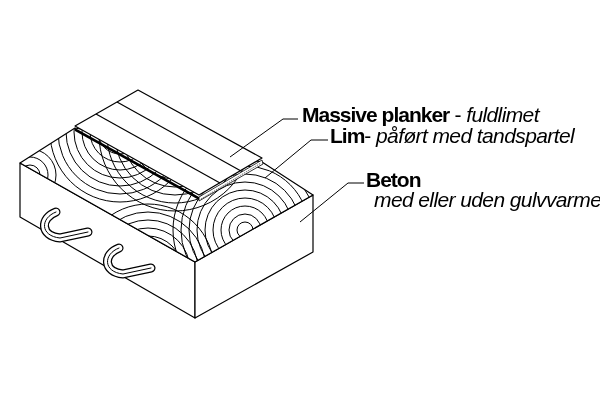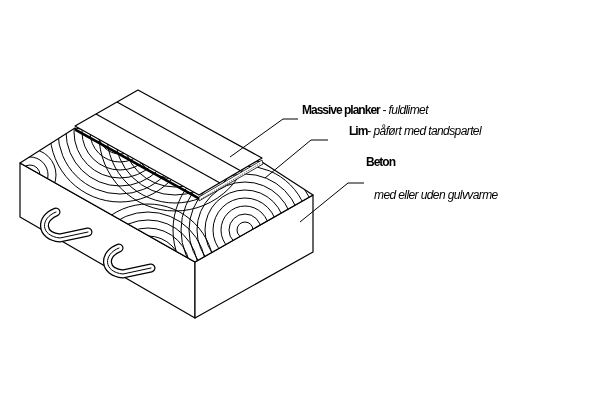--- a/index.html
+++ b/index.html
@@ -1,18 +1,18 @@
 <!DOCTYPE html>
 <html><head>
   <meta charset="utf-8">
   <style>
     html, body { margin: 0; padding: 0; background: #ffffff; }
     body { width: 600px; height: 400px; position: relative; overflow: hidden; font-family: "Liberation Sans", sans-serif; }
     svg { position: absolute; left: 0; top: 0; }
-    .label { position: absolute; white-space: nowrap; color: #000; font-size: 12px; line-height: 1; letter-spacing: -0.6px; }
+    .label { position: absolute; white-space: nowrap; color: #000; font-size: 21px; line-height: 1; letter-spacing: -0.6px; }
     .bold { font-weight: bold; letter-spacing: -1px; }
     .ital { font-style: italic; }
   </style>
 </head>
 <body>
 
 <svg width="600" height="400" viewBox="0 0 600 400">
   <defs>
     <clipPath id="topclip">
       <polygon points="20,163 75,128 262,162 313,195 195,262"></polygon>
@@ -110,22 +110,22 @@
     <polyline points="230,157 283,119 298,119"></polyline>
     <polyline points="265,178 311,140 328,140"></polyline>
     <polyline points="300,222 348,183 364,183"></polyline>
   </g>
 </svg>
 
 <div class="label" style="left:302px; top:104px;">
   <span class="bold">Massive planker</span><span> - </span><span class="ital">fuldlimet</span>
 </div>
 
-<div class="label" style="left:349px; top:125px;">
+<div class="label" style="left:330px; top:125px;">
   <span class="bold">Lim</span><span>- </span><span class="ital">påført med tandspartel</span>
 </div>
 
-<div class="label" style="left:366px; top:156px;">
+<div class="label" style="left:366px; top:169px;">
   <span class="bold">Beton</span>
 </div>
 <div class="label" style="left:374px; top:189px;">
   <span class="ital">med eller uden gulvvarme</span>
 </div>
 
 </body></html>

